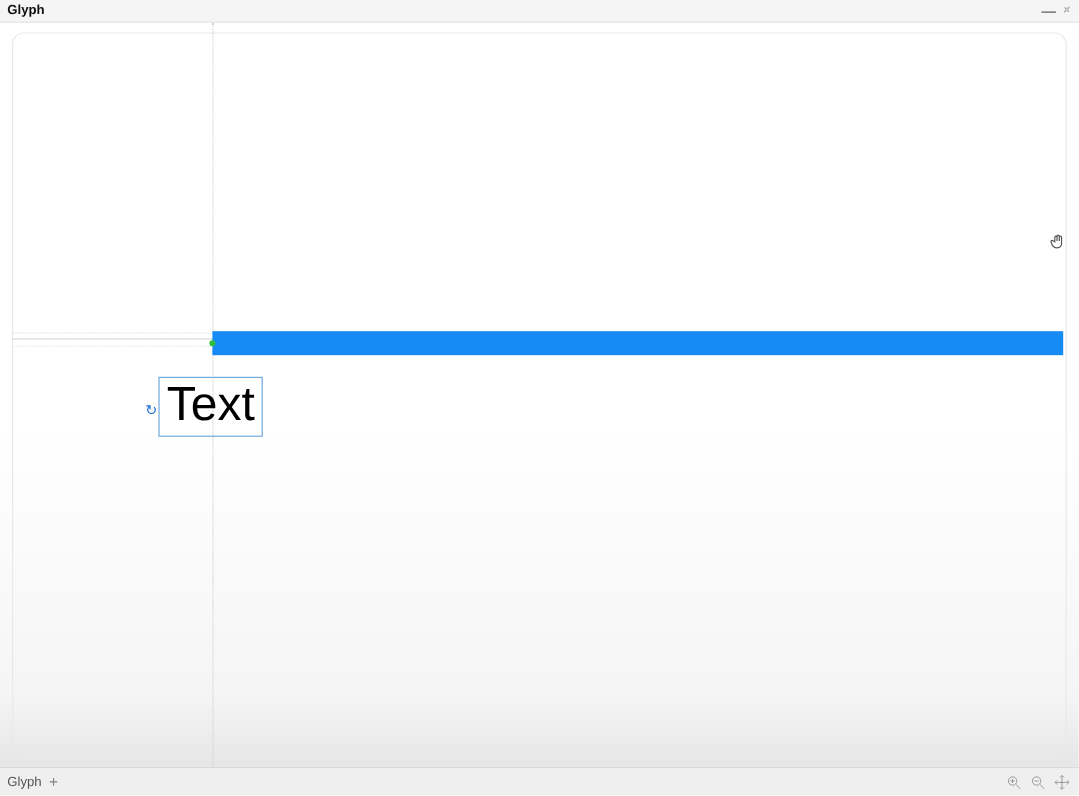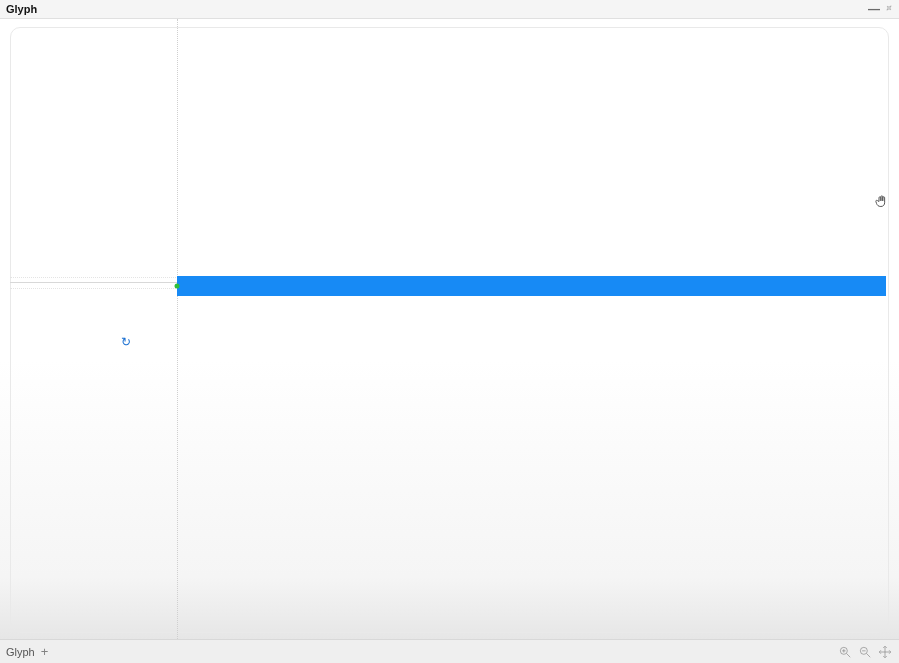--- a/index.html
+++ b/index.html
@@ -125,20 +125,23 @@
   <div class="guide-v" style="left:177px;"></div>
 
   <div class="guide-h-weak" style="top:258px; left:10px; width:168px;"></div>
   <div class="guide-h-strong" style="top:263px; left:10px; width:168px;"></div>
   <div class="guide-h-weak" style="top:269px; left:10px; width:168px;"></div>
 
   <div class="blue-bar" style="left:177px; top:257px; right:13px; height:20px;"></div>
   <div class="green-dot" style="left:177px; top:267px;"></div>
 
   <div class="rotate-handle" style="left:132px; top:323px;">↻</div>
+  <div class="text-object" style="left:132px; top:295px;">
+    <span>Text</span>
+  </div>
 
   <div class="hand-cursor" style="right:10px; top:175px;">
     <svg width="15" height="15" viewBox="0 0 24 24" fill="none" stroke="#555" stroke-width="1.6">
         <path d="M8 12V6a1.5 1.5 0 0 1 3 0v5V4.5a1.5 1.5 0 0 1 3 0V11V6a1.5 1.5 0 0 1 3 0v8c0 3-2 6-6 6s-6-2-7-5l-1-3a1.5 1.5 0 0 1 2.5-1.5L8 12Z"></path>
       </svg>
   </div>
 </div>
 
 <div class="footer">
   <div class="footer-left">

